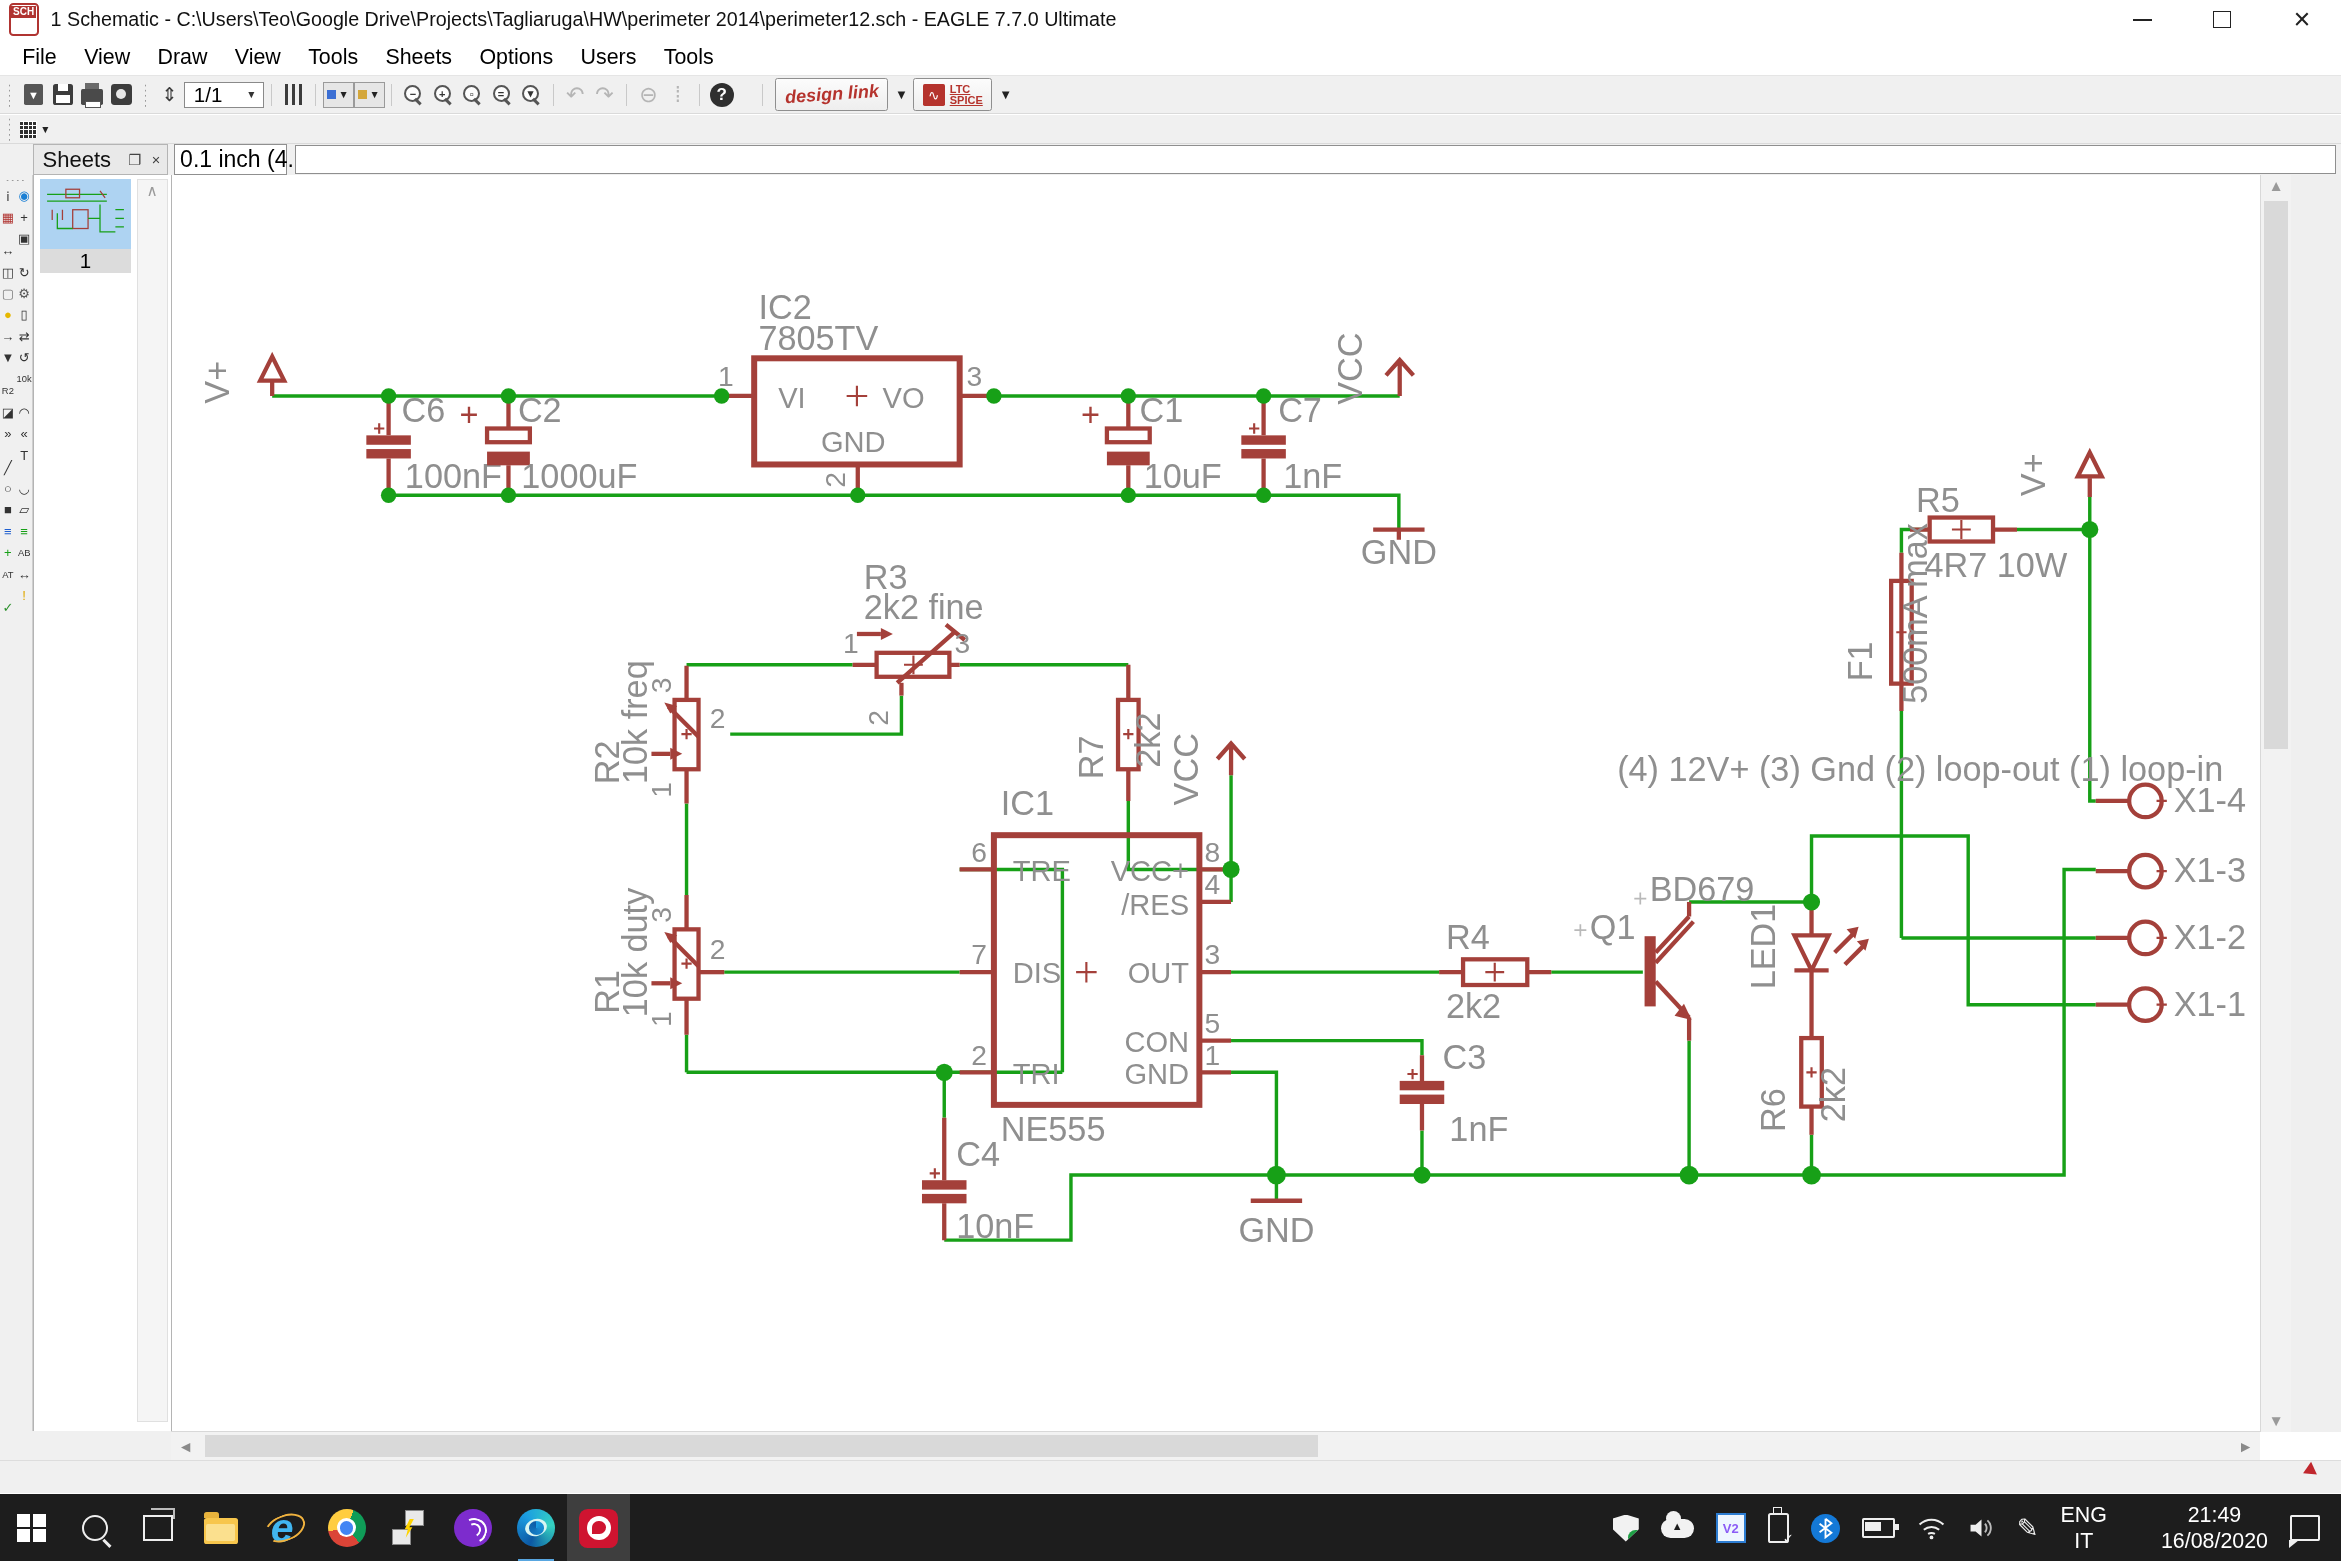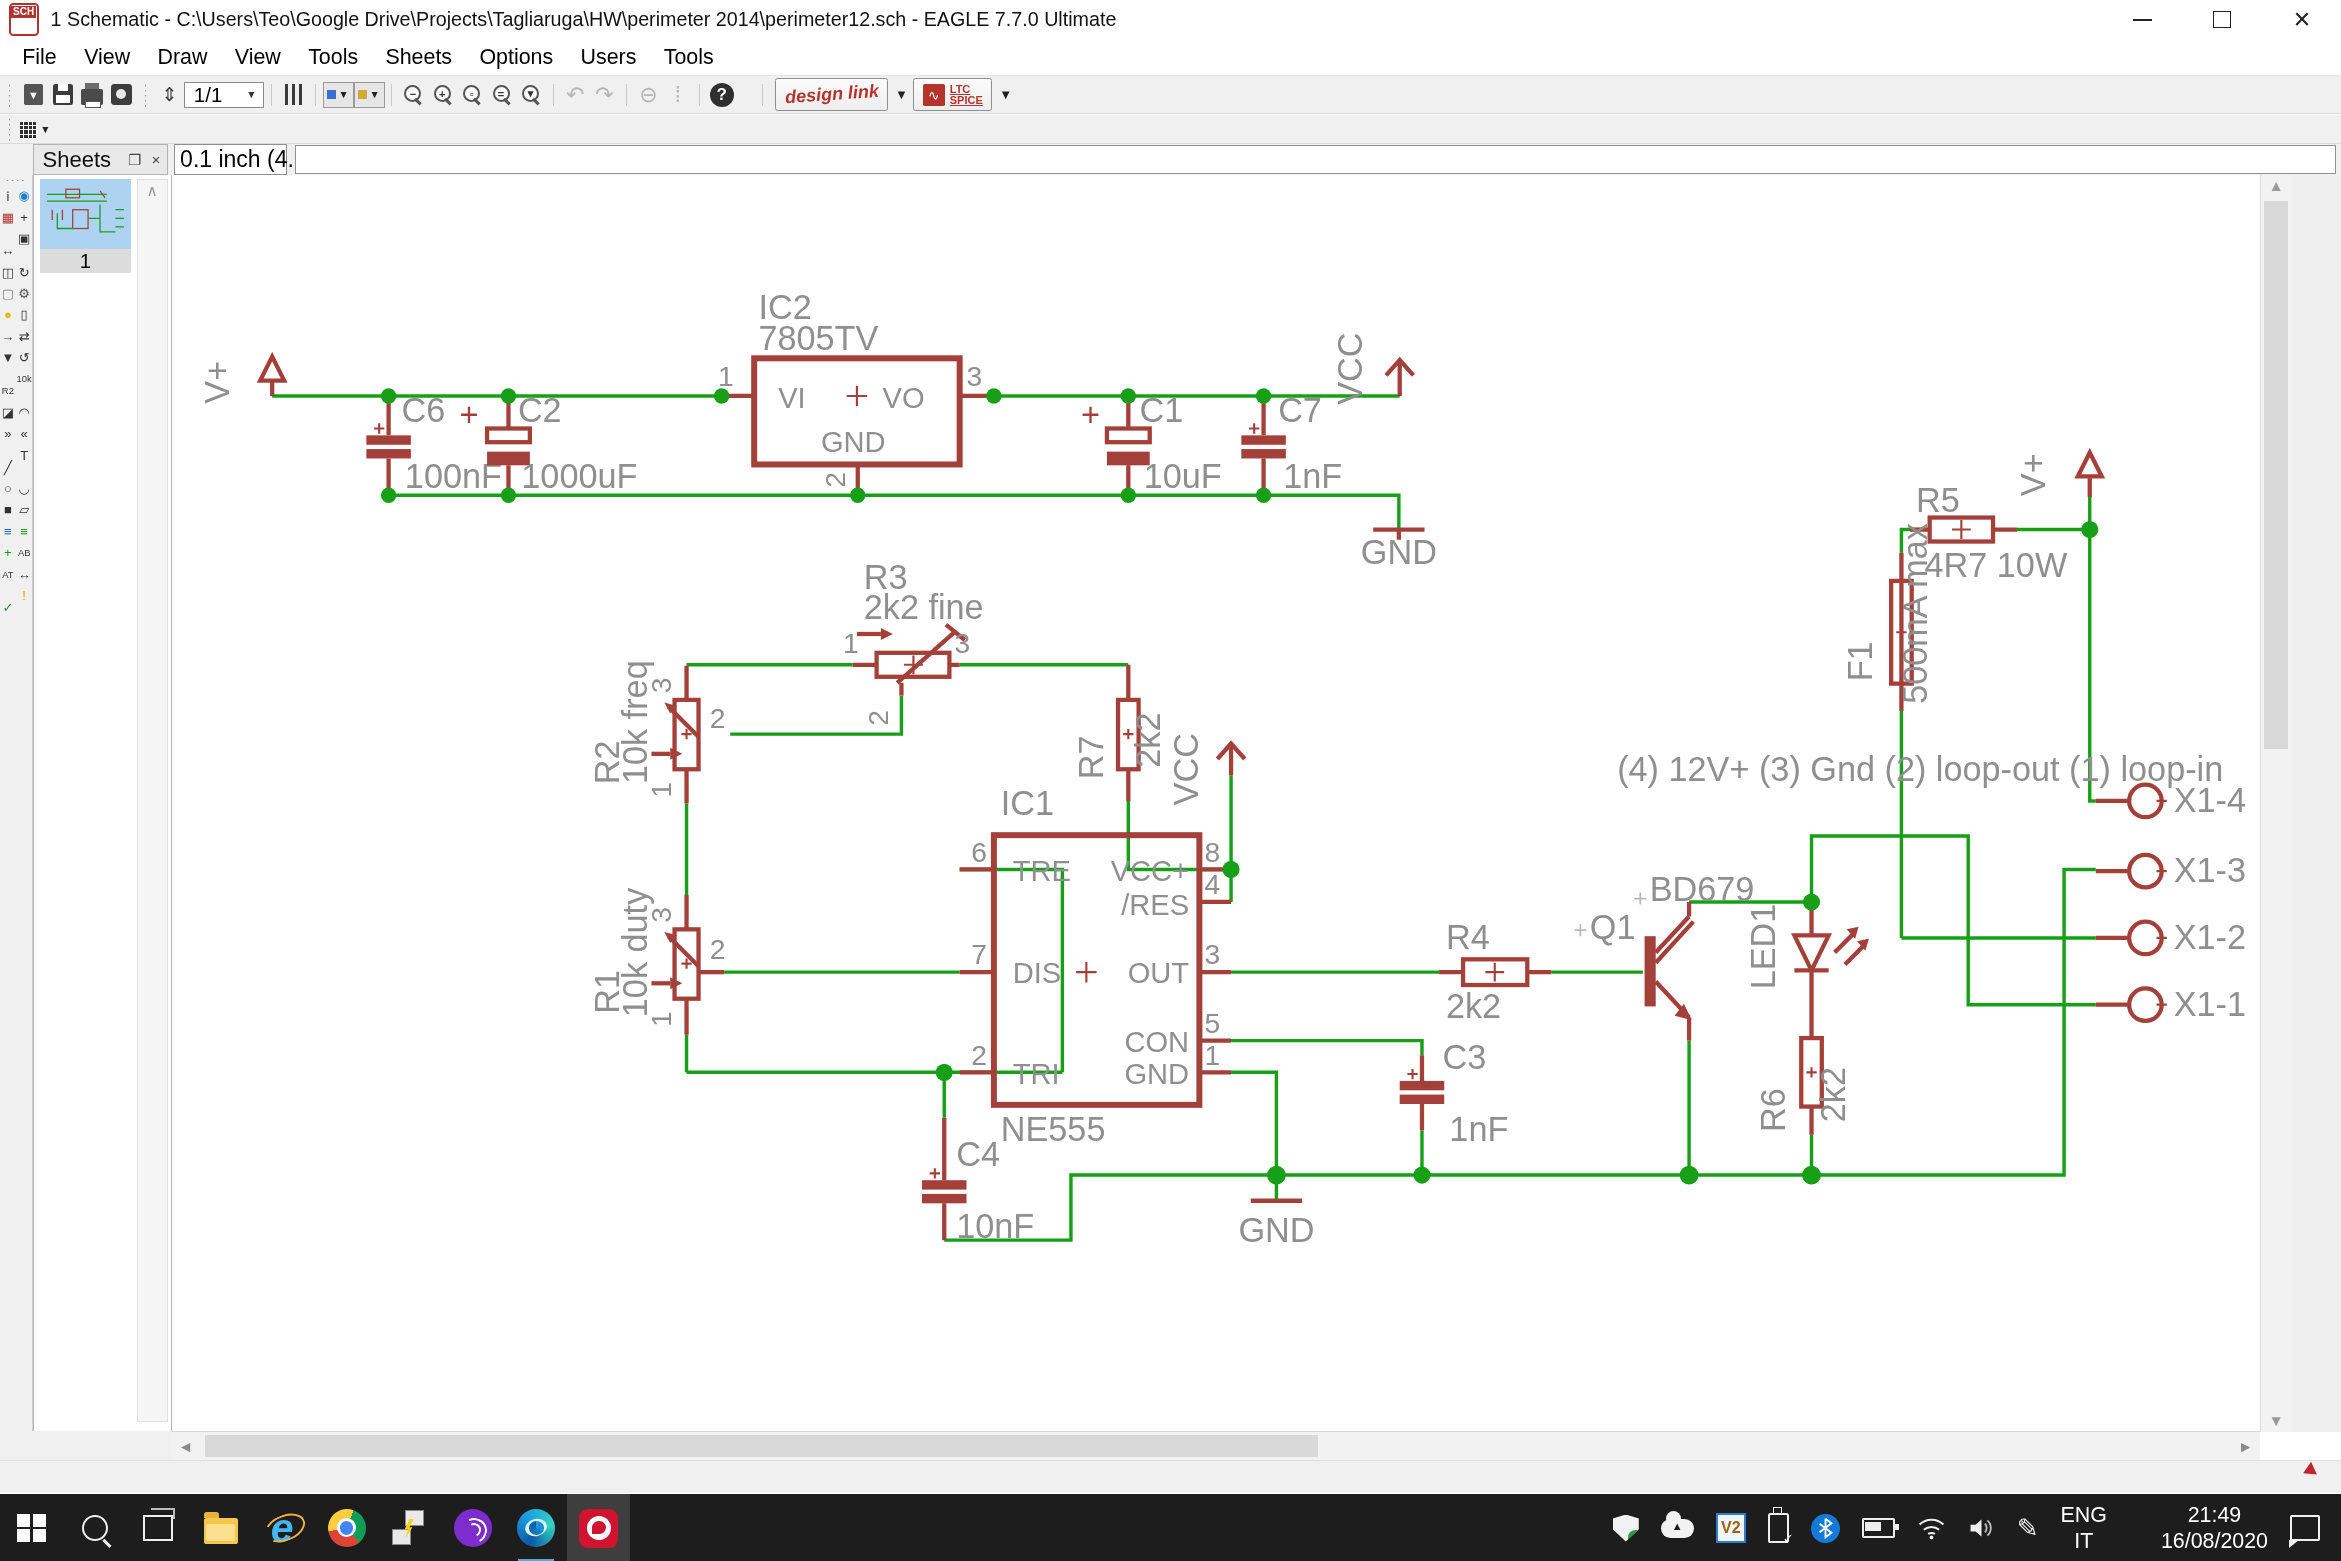--- a/index.html
+++ b/index.html
@@ -121,21 +121,21 @@
   .edge::before{content:"";position:absolute;left:8.6px;top:10.3px;width:22px;height:17px;border-radius:50%;background:#d7f5f2;transform:rotate(-15deg);}
   .edge::after{content:"";position:absolute;left:12px;top:12px;width:15.4px;height:13.7px;border-radius:50%;background:conic-gradient(#1b9de2,#0c59a4);}
   .eagleico{width:39px;height:39px;background:#cf1430;border-radius:8.6px;position:relative;}
   .eagleico::before{content:"";position:absolute;left:7.7px;top:7.7px;width:24px;height:24px;background:#fff;border-radius:50%;}
   .eagleico::after{content:"";position:absolute;left:13px;top:12px;width:13.7px;height:13.7px;background:#cf1430;border-radius:50% 50% 50% 0;}
   .shield{width:26px;height:27px;background:#f2f2f2;clip-path:polygon(50% 0,100% 15%,100% 55%,50% 100%,0 55%,0 15%);position:relative;}
   .shield .chk{position:absolute;right:-5.1px;bottom:-3.4px;width:15.4px;height:15.4px;border-radius:50%;background:#1e9e44;color:#fff;font-size:11px;line-height:15.4px;text-align:center;}
   .cloudico{width:33px;height:19px;background:#f2f2f2;border-radius:10.3px;position:relative;}
   .cloudico::before{content:"";position:absolute;left:5.1px;top:-7.7px;width:15.4px;height:15.4px;border-radius:50%;background:#f2f2f2;}
   .cloudico::after{content:"▲";position:absolute;left:11px;top:1.7px;font-size:11px;color:#1d1d1d;}
-  .vnc{width:26px;height:26px;background:#eef6ff;border:2.6px solid #2d7dd2;color:#a16207;font-size:16px;font-weight:bold;display:flex;align-items:center;justify-content:center;}
+  .vnc{width:26px;height:26px;background:#eef6ff;border:2.6px solid #2d7dd2;color:#8b5cf6;font-size:13px;font-weight:bold;display:flex;align-items:center;justify-content:center;}
   .usb{width:17px;height:26px;border:2.6px solid #eee;border-radius:2.6px;position:relative;}
   .usb::before{content:"";position:absolute;left:3.4px;top:-7.7px;width:6.8px;height:5.1px;border:1.7px solid #eee;}
   .usb::after{content:"✓";position:absolute;right:-6.8px;bottom:-5.1px;color:#eee;font-size:13px;}
   .bt{width:29px;height:29px;border-radius:50%;background:#1479d7;display:flex;align-items:center;justify-content:center;}
   .battery{width:29px;height:15.4px;border:2.6px solid #eee;border-radius:1.7px;position:relative;}
   .battery::before{content:"";position:absolute;right:-6px;top:3.4px;width:3.4px;height:6.8px;background:#eee;}
   .battery::after{content:"";position:absolute;left:1.7px;top:1.7px;width:15.4px;height:8.6px;background:#eee;}
   .penico{color:#f0f0f0;font-size:26px;transform:rotate(0deg);}
   .action{width:26px;height:22px;border:2.6px solid #f0f0f0;border-radius:1.7px;position:relative;}
   .action::after{content:"";position:absolute;left:-2.6px;bottom:-8.6px;width:0;height:0;border-top:8.6px solid #f0f0f0;border-right:10.3px solid transparent;}

